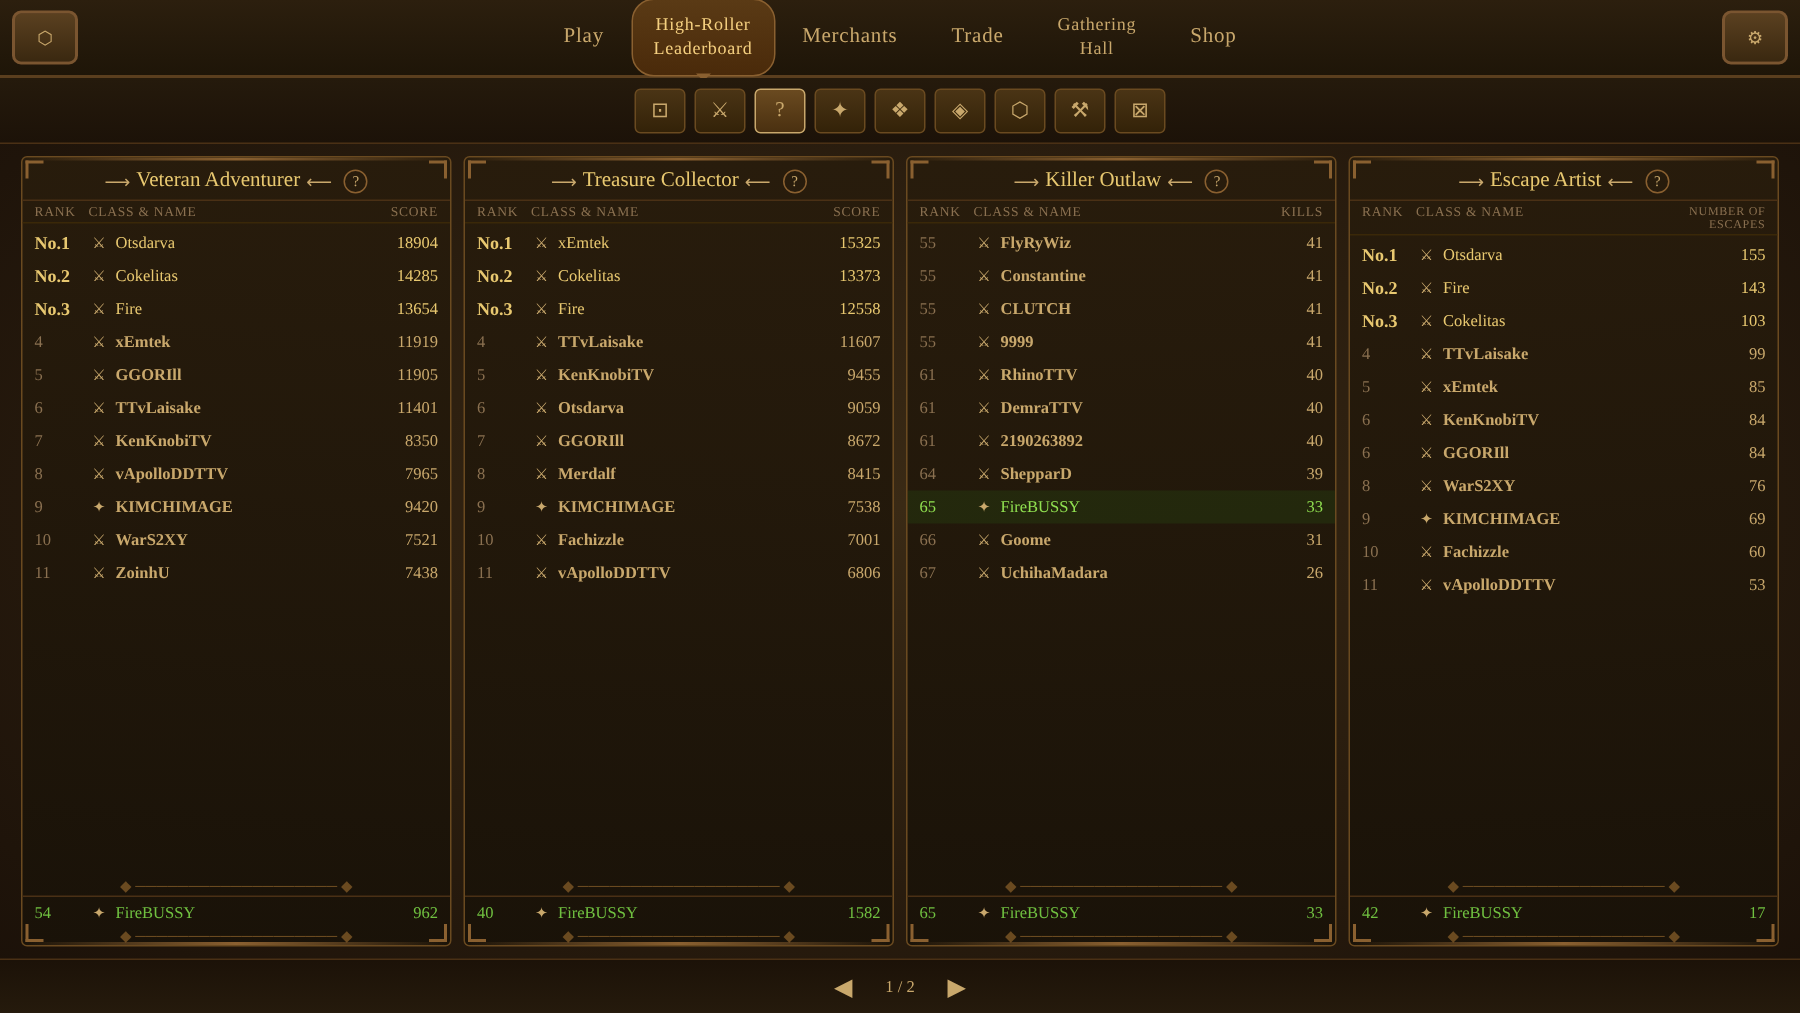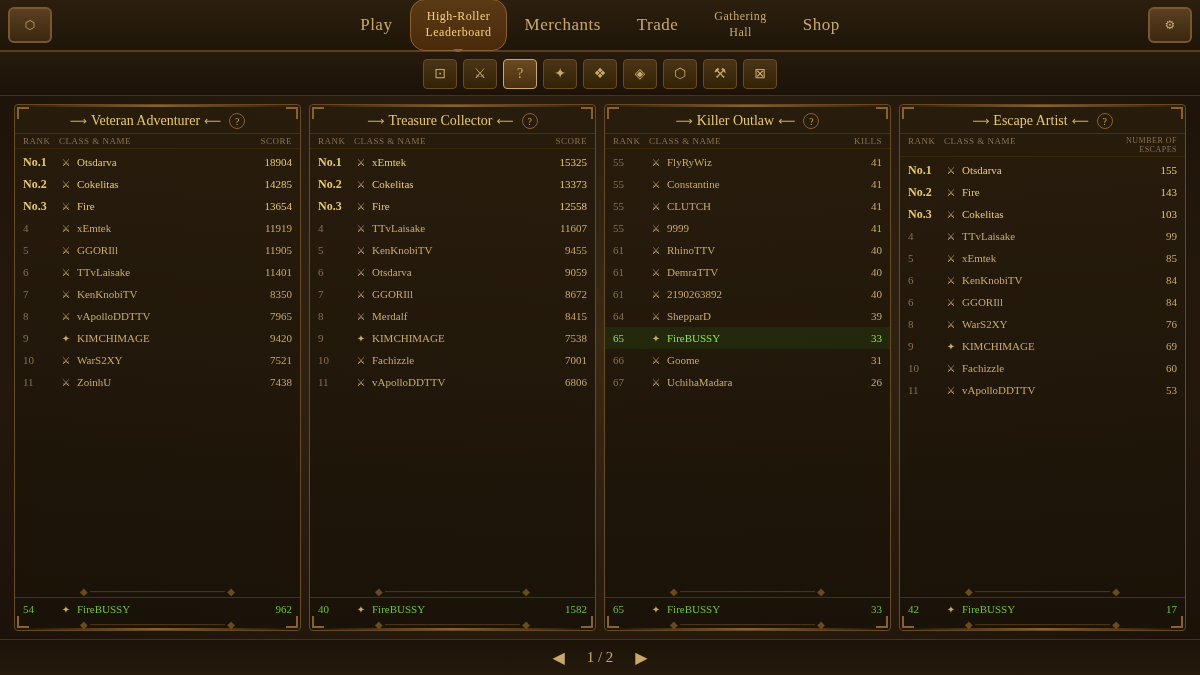--- a/index.html
+++ b/index.html
@@ -29,21 +29,21 @@
       align-items: center;
       justify-content: center;
       height: 52px;
       background: linear-gradient(180deg, #2c1f0e 0%, #1e1508 100%);
       border-bottom: 2px solid #5a3e1e;
       gap: 0;
     }
 
     .nav-item {
       color: #c9a86c;
-      font-size: 17px;
+      font-size: 14px;
       font-family: 'Georgia', serif;
       padding: 0 18px;
       height: 52px;
       display: flex;
       align-items: center;
       justify-content: center;
       cursor: pointer;
       text-align: center;
       letter-spacing: 0.5px;
       position: relative;
@@ -252,21 +252,21 @@
       font-size: 10px;
       color: #c9a86c;
     }
 
     .player-name {
       font-size: 11px;
       font-family: 'Georgia', serif;
     }
 
     .name-gold { color: #e8c870; }
-    .name-normal { color: #c9a86c; }
+    .name-normal { color: #c9a86c; font-weight: bold; }
     .name-green { color: #70c040; }
     .name-bright-green { color: #90e050; }
 
     .score-text {
       font-size: 11px;
       font-family: 'Georgia', serif;
       text-align: right;
     }
 
     .score-gold { color: #e8c870; }
@@ -317,21 +317,21 @@
       cursor: pointer;
       width: 24px;
       height: 24px;
       display: flex;
       align-items: center;
       justify-content: center;
     }
 
     .page-text {
       color: #c9a86c;
-      font-size: 15px;
+      font-size: 11px;
       font-family: 'Georgia', serif;
     }
 
     .separator-deco {
       text-align: center;
       color: #6a4a20;
       font-size: 10px;
       line-height: 1;
     }
   </style>

